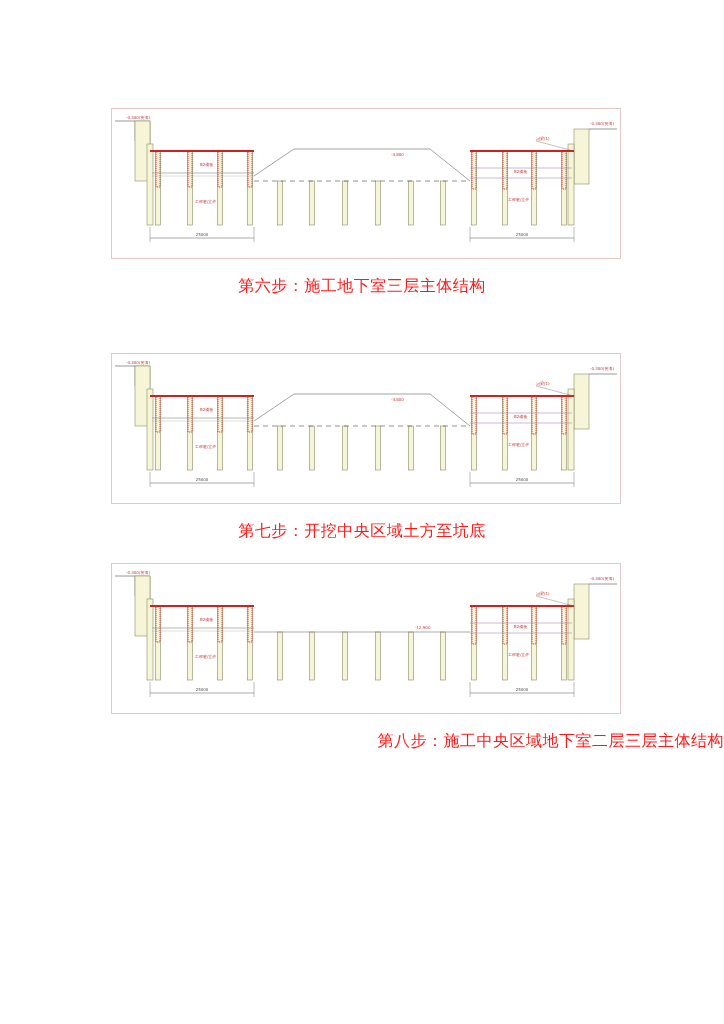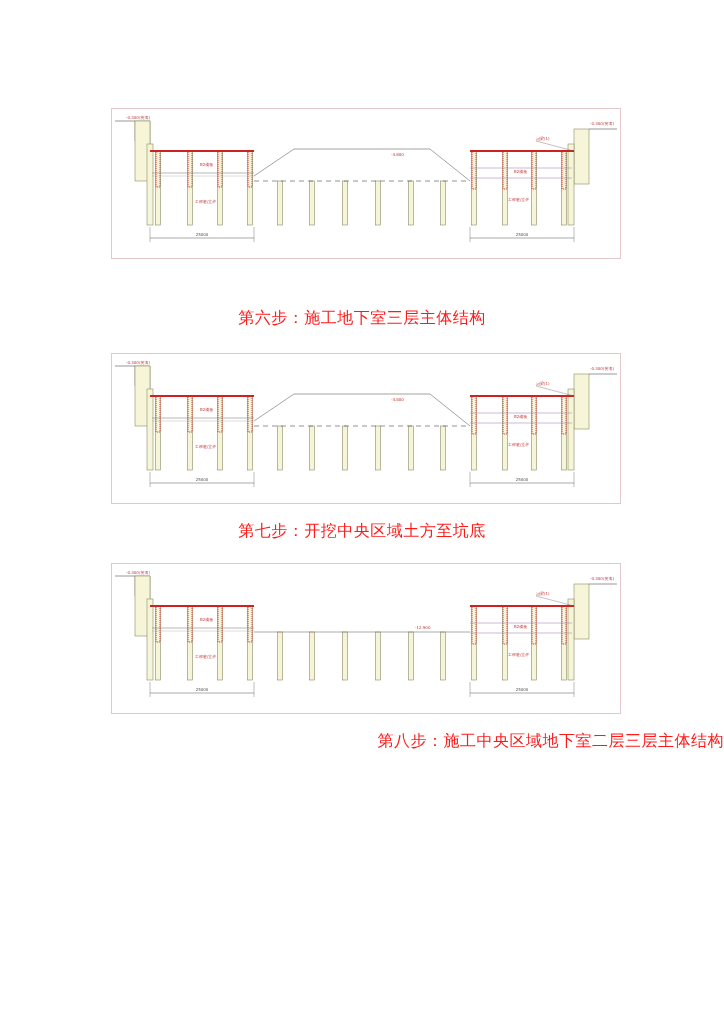--- a/index.html
+++ b/index.html
@@ -83,21 +83,21 @@
       <line x1="38" y1="129" x2="142" y2="129" stroke="#555" stroke-width="0.5"></line>
       <line x1="358" y1="129" x2="462" y2="129" stroke="#555" stroke-width="0.5"></line>
       <line x1="38" y1="118" x2="38" y2="133" stroke="#555" stroke-width="0.4"></line>
       <line x1="142" y1="118" x2="142" y2="133" stroke="#555" stroke-width="0.4"></line>
       <line x1="358" y1="118" x2="358" y2="133" stroke="#555" stroke-width="0.4"></line>
       <line x1="462" y1="118" x2="462" y2="133" stroke="#555" stroke-width="0.4"></line>
       <text x="90" y="127" class="tinyk" text-anchor="middle">25000</text>
       <text x="410" y="127" class="tinyk" text-anchor="middle">25000</text>
     </svg>
 </div>
-<div class="caption" style="top:276px;margin-top:32px;">第六步：施工地下室三层主体结构</div>
+<div class="caption" style="top:276px;">第六步：施工地下室三层主体结构</div>
 
 <div class="panel" style="top:353px;">
   <svg viewBox="0 0 510 151">
       <polyline points="23,12 38,12 38,60 31,60 31,32 23,32 23,12" fill="#f7f5d8" stroke="#8a8a6a" stroke-width="0.6"></polyline>
       <rect x="23" y="12" width="15" height="60" fill="#f7f5d8" stroke="#8a8a6a" stroke-width="0.6"></rect>
       <rect x="462" y="20" width="15" height="55" fill="#f7f5d8" stroke="#8a8a6a" stroke-width="0.6"></rect>
       <line x1="3" y1="12" x2="23" y2="12" stroke="#555" stroke-width="0.6"></line>
       <line x1="477" y1="20" x2="505" y2="20" stroke="#555" stroke-width="0.6"></line>
       <text x="14" y="10" class="tiny" text-anchor="start">-0.300(黄海)</text>
       <text x="478" y="16" class="tiny" text-anchor="start">-0.300(黄海)</text>

